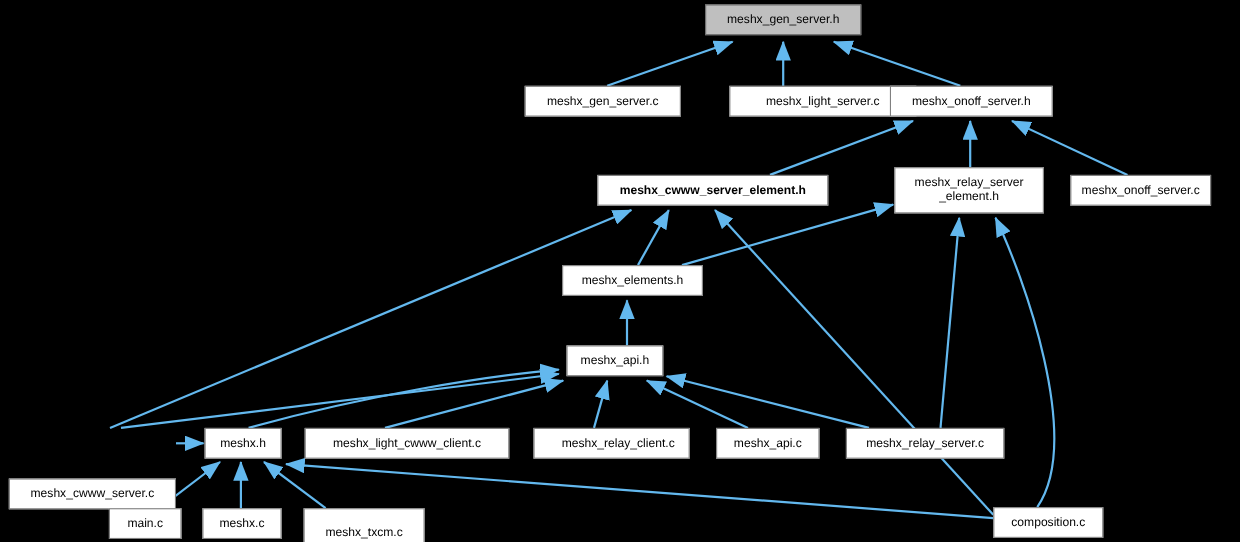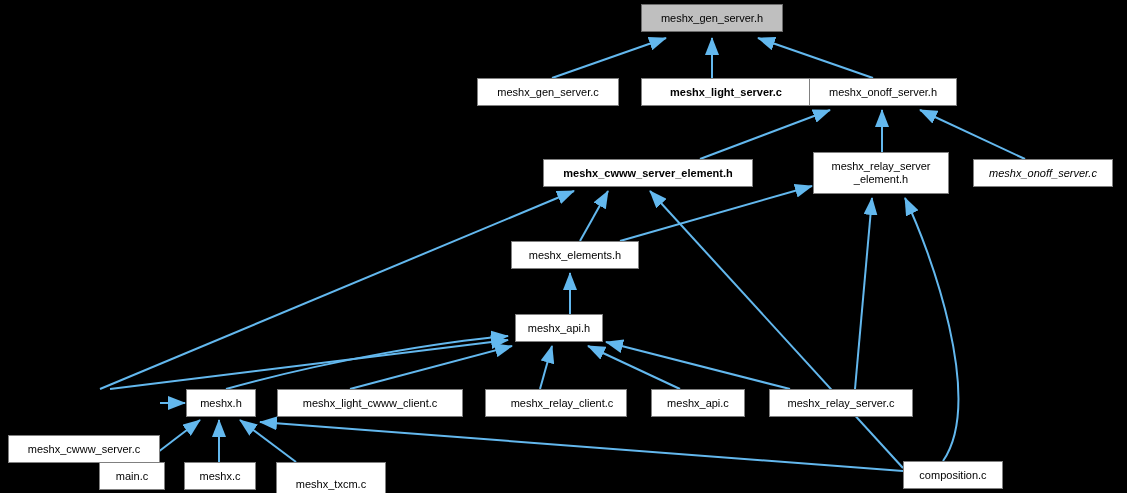--- a/index.html
+++ b/index.html
@@ -76,26 +76,26 @@
         <path d="M 145 462 L 200 420" fill="none" stroke="#63b8ee" stroke-width="2" marker-end="url(#arrowhead)"></path>
         <path d="M 219 462 L 219 420" fill="none" stroke="#63b8ee" stroke-width="2" marker-end="url(#arrowhead)"></path>
         <path d="M 296 462 L 240 420" fill="none" stroke="#63b8ee" stroke-width="2" marker-end="url(#arrowhead)"></path>
         <path d="M 903 471 L 260 422" fill="none" stroke="#63b8ee" stroke-width="2" marker-end="url(#arrowhead)"></path>
         <path d="M 160 403 L 185 403" fill="none" stroke="#63b8ee" stroke-width="2" marker-end="url(#arrowhead)"></path>
       </g>
   </svg>
   <div id="nodes">
       <div class="node current" style="left: 641px; top: 4px; width: 142px; height: 28px;">meshx_gen_server.h</div>
       <div class="node" style="left: 477px; top: 78px; width: 142px; height: 28px;">meshx_gen_server.c</div>
-      <div class="node" style="left: 641px; top: 78px; width: 170px; height: 28px; font-weight: bold;">meshx_light_server.c</div>
+      <div class="node" style="left: 663px; top: 78px; width: 170px; height: 28px;">meshx_light_server.c</div>
       <div class="node" style="left: 809px; top: 78px; width: 148px; height: 28px; text-align: center;">meshx_onoff_server.h</div>
       <div class="node" style="left: 543px; top: 159px; width: 210px; height: 28px; font-weight: bold;">meshx_cwww_server_element.h</div>
       <div class="node" style="left: 813px; top: 152px; width: 136px; height: 42px;">meshx_relay_server
 _element.h</div>
-      <div class="node" style="left: 973px; top: 159px; width: 140px; height: 28px; font-style: italic;">meshx_onoff_server.c</div>
+      <div class="node" style="left: 973px; top: 159px; width: 128px; height: 28px;">meshx_onoff_server.c</div>
       <div class="node" style="left: 511px; top: 241px; width: 128px; height: 28px;">meshx_elements.h</div>
       <div class="node" style="left: 515px; top: 314px; width: 88px; height: 28px;">meshx_api.h</div>
       <div class="node" style="left: 8px; top: 389px; width: 152px; height: 28px; margin-top: 46px;">meshx_cwww_server.c</div>
       <div class="node" style="left: 186px; top: 389px; width: 70px; height: 28px;">meshx.h</div>
       <div class="node" style="left: 277px; top: 389px; width: 186px; height: 28px;">meshx_light_cwww_client.c</div>
       <div class="node" style="left: 485px; top: 389px; width: 142px; height: 28px; padding-left: 12px;">meshx_relay_client.c</div>
       <div class="node" style="left: 651px; top: 389px; width: 94px; height: 28px;">meshx_api.c</div>
       <div class="node" style="left: 769px; top: 389px; width: 144px; height: 28px;">meshx_relay_server.c</div>
       <div class="node" style="left: 99px; top: 462px; width: 66px; height: 28px;">main.c</div>
       <div class="node" style="left: 184px; top: 462px; width: 72px; height: 28px;">meshx.c</div>

